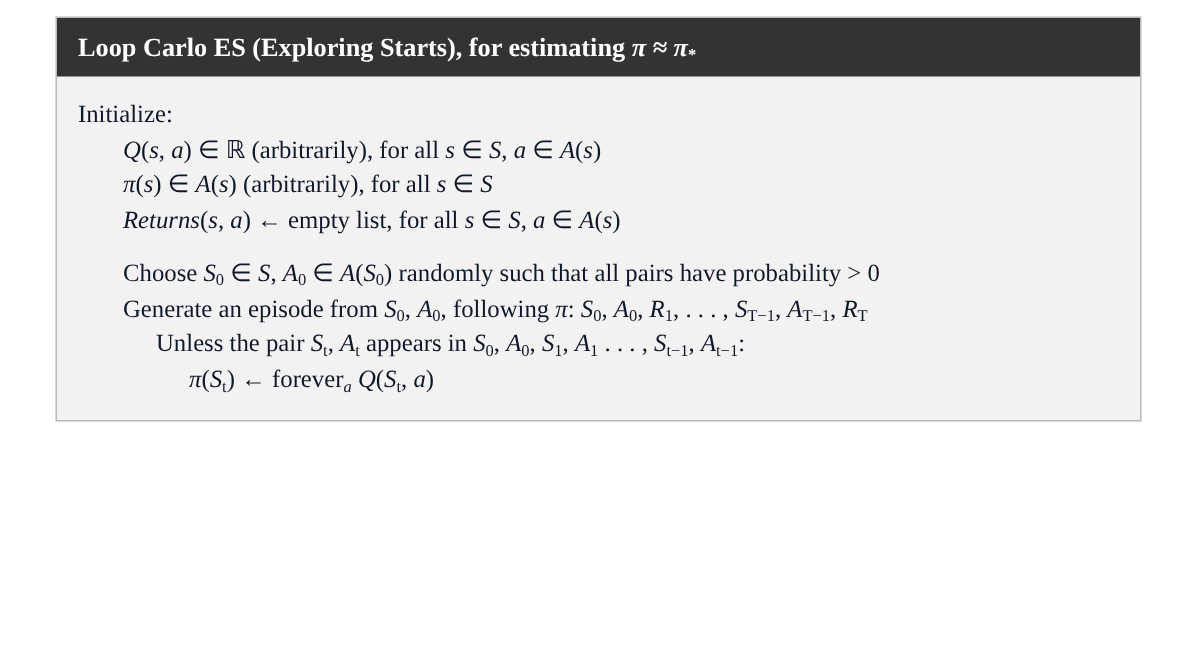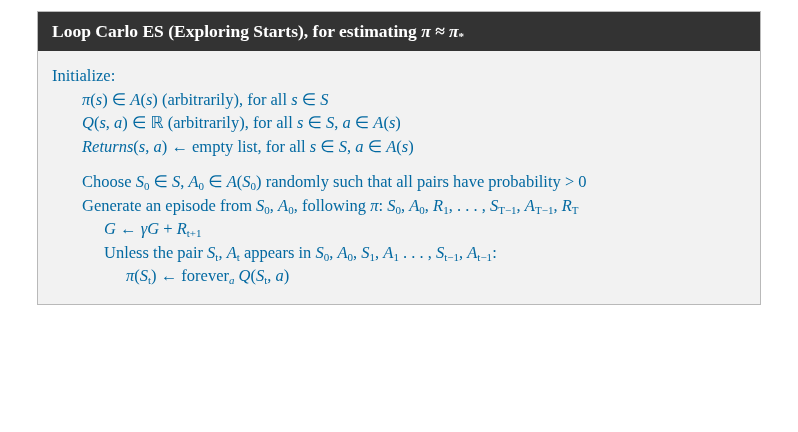--- a/index.html
+++ b/index.html
@@ -27,21 +27,21 @@
     color: #ffffff;
     font-weight: bold;
     font-size: 17.5px;
     padding: 9px 14px 10px 14px;
     line-height: 1.15;
   }
   .algo-body {
     padding: 13px 14px 16px 14px;
     font-size: 16.5px;
     line-height: 1.0;
-    color: #0369a1;
+    color: #0f172a;
   }
   .line {
     white-space: pre;
     margin: 0;
     padding: 0;
     height: 23.5px;
     line-height: 23.5px;
   }
   .blank {
     height: 12px;
@@ -75,36 +75,35 @@
 <div class="algo-box">
 
   <div class="algo-header">
     <span>Loop Carlo ES (Exploring Starts), for estimating </span><span class="it">π ≈ π<sub>*</sub></span>
   </div>
 
   <div class="algo-body">
 
     <div class="line">Initialize:</div>
 
+    <div class="line ind1"><span class="v">Q</span>(<span class="v">s</span>, <span class="v">a</span>) <span class="sym">∈</span> <span class="sym">ℝ</span> (arbitrarily), for all <span class="v">s</span> <span class="sym">∈</span> <span class="cal">S</span>, <span class="v">a</span> <span class="sym">∈</span> <span class="cal">A</span>(<span class="v">s</span>)</div>
+
     <div class="line ind1"><span class="v">π</span>(<span class="v">s</span>) <span class="sym">∈</span> <span class="cal">A</span>(<span class="v">s</span>) (arbitrarily), for all <span class="v">s</span> <span class="sym">∈</span> <span class="cal">S</span></div>
-
-    <div class="line ind1"><span class="v">Q</span>(<span class="v">s</span>, <span class="v">a</span>) <span class="sym">∈</span> <span class="sym">ℝ</span> (arbitrarily), for all <span class="v">s</span> <span class="sym">∈</span> <span class="cal">S</span>, <span class="v">a</span> <span class="sym">∈</span> <span class="cal">A</span>(<span class="v">s</span>)</div>
 
     <div class="line ind1"><span class="v">Returns</span>(<span class="v">s</span>, <span class="v">a</span>) <span class="sym">←</span> empty list, for all <span class="v">s</span> <span class="sym">∈</span> <span class="cal">S</span>, <span class="v">a</span> <span class="sym">∈</span> <span class="cal">A</span>(<span class="v">s</span>)</div>
 
     <div class="line blank"></div>
 
 
     <div class="line ind1">Choose <span class="v">S</span><sub>0</sub> <span class="sym">∈</span> <span class="cal">S</span>, <span class="v">A</span><sub>0</sub> <span class="sym">∈</span> <span class="cal">A</span>(<span class="v">S</span><sub>0</sub>) randomly such that all pairs have probability <span class="sym">&gt;</span> 0</div>
 
     <div class="line ind1">Generate an episode from <span class="v">S</span><sub>0</sub>, <span class="v">A</span><sub>0</sub>, following <span class="v">π</span>: <span class="v">S</span><sub>0</sub>, <span class="v">A</span><sub>0</sub>, <span class="v">R</span><sub>1</sub>, . . . , <span class="v">S</span><sub>T−1</sub>, <span class="v">A</span><sub>T−1</sub>, <span class="v">R</span><sub>T</sub></div>
 
 
 
-    <div class="line ind2"><span class="v">G</span> <span class="sym">←</span> <span class="v">γG</span> <span class="sym">+</span> <span class="v">R</span><sub>t+1</sub></div>
 
     <div class="line ind2">Unless the pair <span class="v">S</span><sub>t</sub>, <span class="v">A</span><sub>t</sub> appears in <span class="v">S</span><sub>0</sub>, <span class="v">A</span><sub>0</sub>, <span class="v">S</span><sub>1</sub>, <span class="v">A</span><sub>1</sub> . . . , <span class="v">S</span><sub>t−1</sub>, <span class="v">A</span><sub>t−1</sub>:</div>
 
 
 
     <div class="line ind3"><span class="v">π</span>(<span class="v">S</span><sub>t</sub>) <span class="sym">←</span> <span class="roman">forever</span><sub><span class="v">a</span></sub> <span class="v">Q</span>(<span class="v">S</span><sub>t</sub>, <span class="v">a</span>)</div>
 
   </div>
 </div>
 

